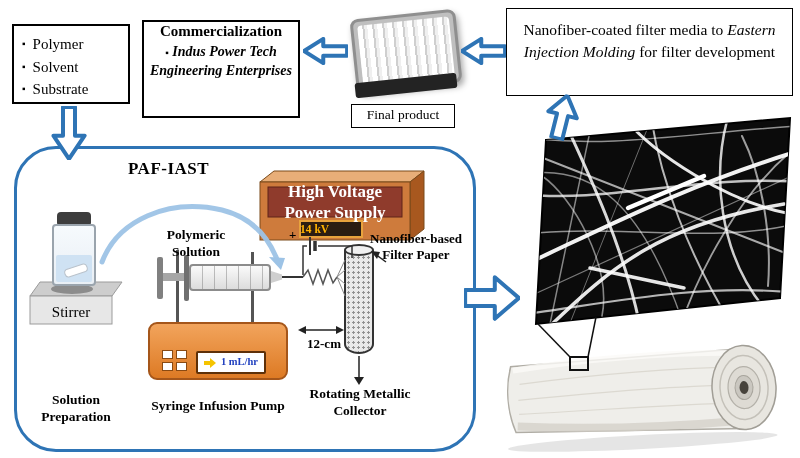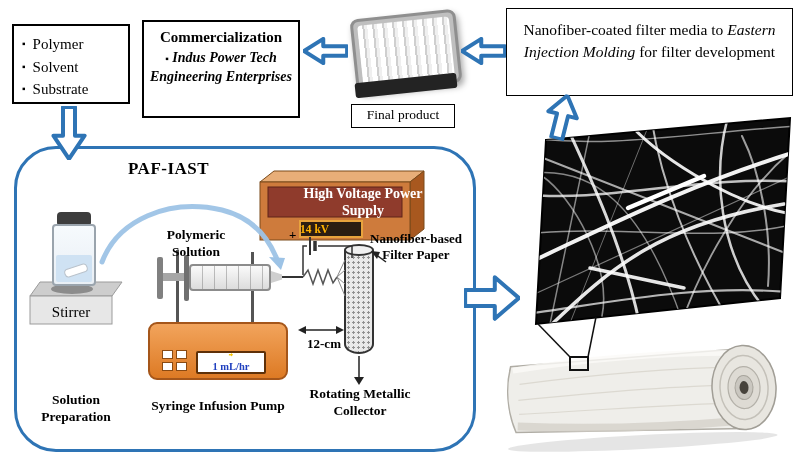--- a/index.html
+++ b/index.html
@@ -7,21 +7,21 @@
          font-family:"Liberation Serif","DejaVu Serif",serif;color:#000;}
   .abs{position:absolute;box-sizing:border-box;}
   .box{position:absolute;box-sizing:border-box;border:2px solid #000;background:#fff;}
   .bullet{font-size:10px;line-height:1;}
   .it{font-style:italic;}
   .label{position:absolute;font-weight:bold;text-align:center;font-size:13.5px;line-height:1.25;}
 
   
   .materials{left:12px;top:24px;width:118px;height:80px;padding:7px 8px;font-size:15px;}
   .mat-row{display:flex;gap:7px;align-items:center;line-height:1.5;}
-  .comm{left:142px;top:20px;width:158px;height:98px;text-align:center;padding:7px 5px;font-size:15px;}
+  .comm{left:142px;top:20px;width:158px;height:98px;text-align:center;padding:1px 5px;font-size:15px;}
   .comm-title{font-weight:bold;margin-bottom:3px;}
   .comm-partner{font-size:14px;font-weight:bold;font-style:italic;line-height:1.35;}
   .final-caption{left:351px;top:104px;width:104px;height:24px;border-width:1.5px;
                  font-size:13.5px;text-align:center;line-height:20px;}
   .handoff{left:506px;top:8px;width:287px;height:88px;border-width:1.5px;font-size:15.5px;
            text-align:center;padding:10px 16px;line-height:1.45;}
 
   
   .filter-photo{left:347px;top:2px;width:112px;height:98px;position:absolute;}
   .filter-frame{position:absolute;left:6px;top:12px;width:100px;height:68px;background:#bfbfbf;
@@ -56,27 +56,27 @@
           background:repeating-linear-gradient(90deg,transparent 0 11px,rgba(120,120,120,.45) 11px 12px),
                      linear-gradient(#fafafa,#dcdcdc);}
   .tip{left:271px;top:271px;width:11px;height:12px;background:#cfcfcf;
        clip-path:polygon(0 0,100% 30%,100% 70%,0 100%);}
   .needle{left:282px;top:276px;width:21px;height:2px;background:#333;}
   .pump{left:148px;top:322px;width:140px;height:58px;border:2px solid #A5561A;border-radius:9px;
         background:linear-gradient(#F2A45C,#DD7A24);}
   .pbtn{position:absolute;width:9px;height:7px;background:#fff;border:1px solid #8a4a12;}
   .pump-display{position:absolute;left:46px;top:27px;width:66px;height:19px;background:#fff;
                 border:2px solid #5e3008;border-radius:2px;display:flex;align-items:center;
-                justify-content:center;gap:5px;flex-direction:column;}
+                justify-content:center;gap:5px;}
   .rate{font-size:10.5px;font-weight:bold;color:#1F3FBF;line-height:1;}
 
   
   .ps-svg{left:256px;top:168px;width:170px;height:74px;}
-  .hv-text{left:268px;top:187px;width:134px;height:30px;color:#fff;font-size:14px;font-weight:bold;
-           text-align:center;display:flex;align-items:center;justify-content:center;line-height:1.25;margin-left:28px;}
+  .hv-text{left:268px;top:187px;width:134px;height:30px;color:#fff;font-size:17px;font-weight:bold;
+           text-align:center;display:flex;align-items:center;justify-content:center;line-height:1.25;}
   .kv-text{left:300px;top:221px;width:62px;height:16px;color:#FFB300;font-weight:bold;font-size:11.5px;
            text-align:left;line-height:16px;}
 
   
   .coll-top{left:344px;top:244px;width:30px;height:12px;border:2px solid #333;border-radius:50%;background:#f0f0f0;}
   .coll-body{left:344px;top:250px;width:30px;height:104px;border:2px solid #333;border-top:none;
              border-radius:0 0 50% 50% / 0 0 10px 10px;background-color:#e9e9e9;
              background-image:radial-gradient(rgba(70,70,70,.55) 1px,transparent 1.3px);background-size:5px 5px;}
 
   

